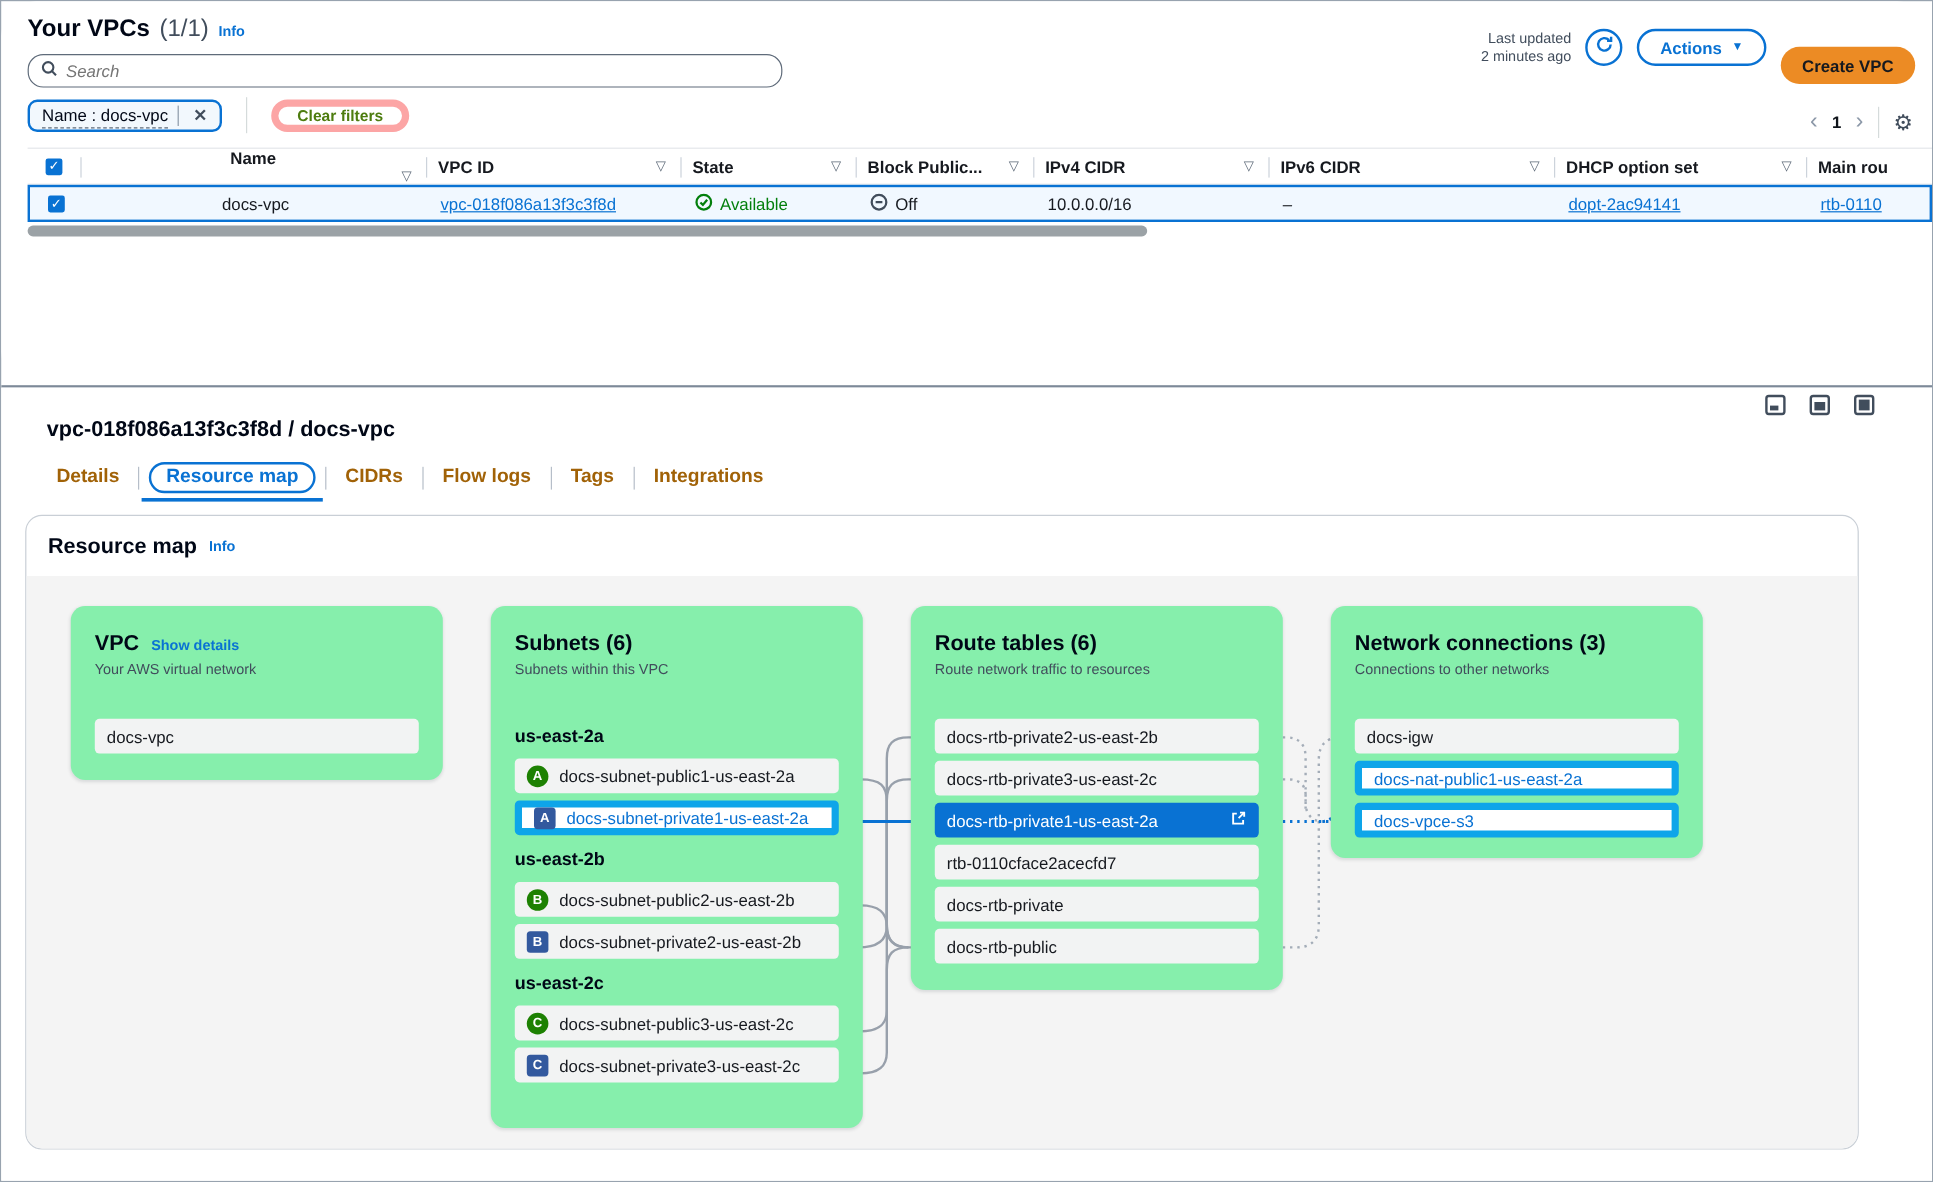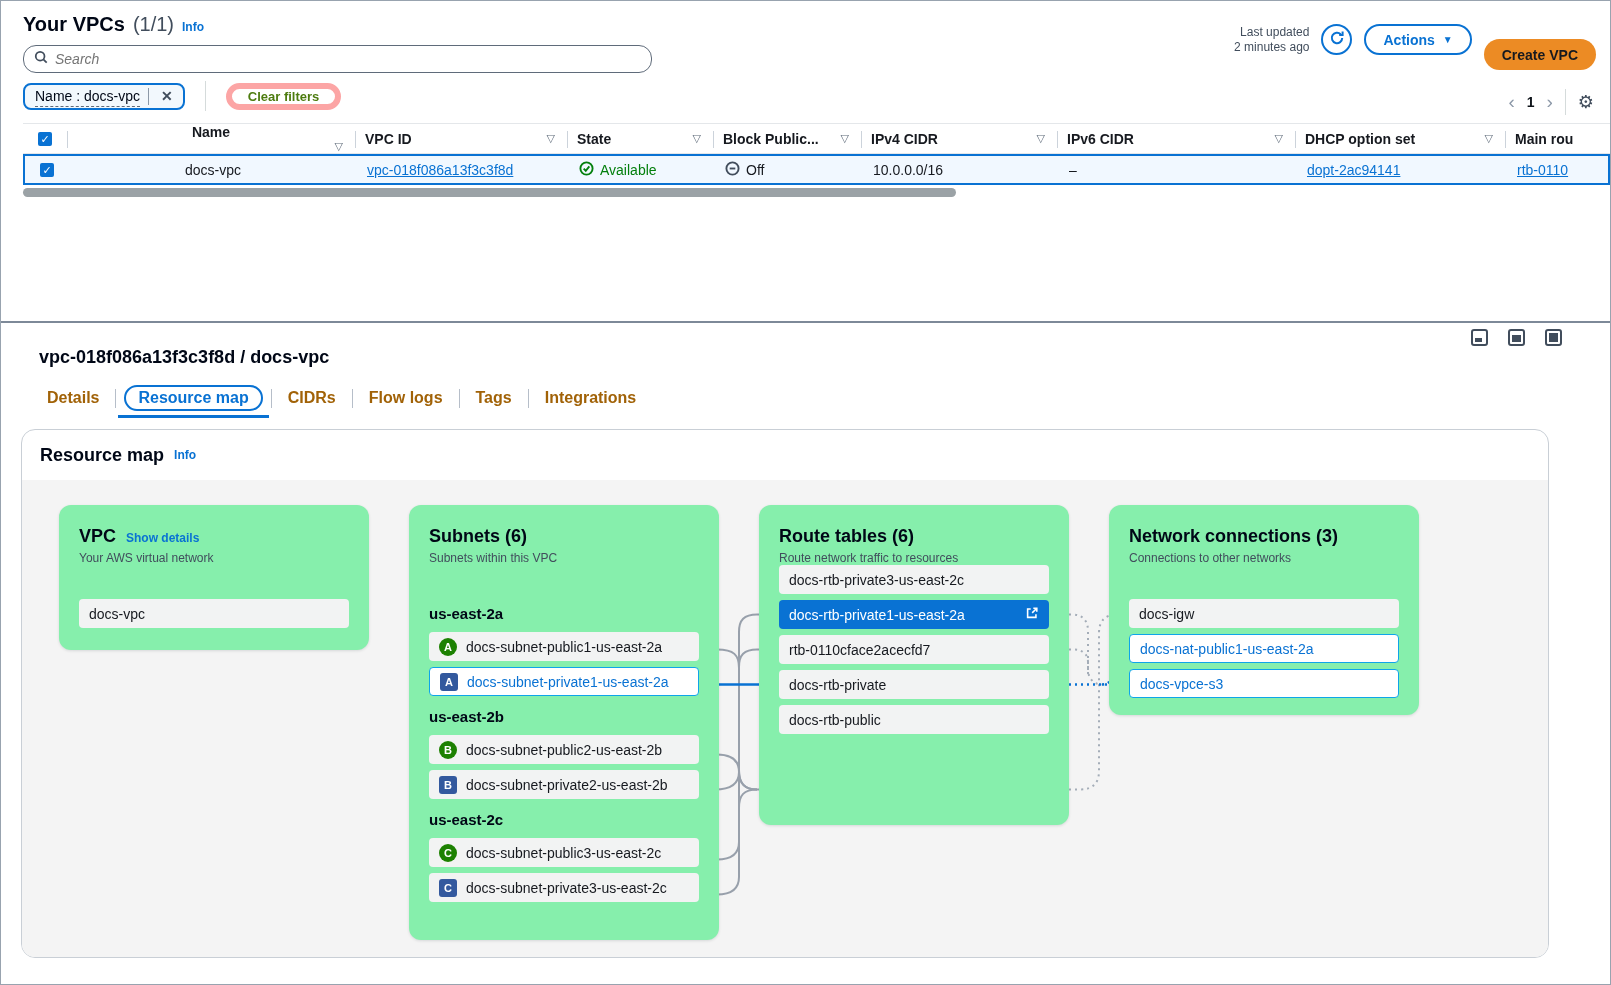--- a/index.html
+++ b/index.html
@@ -97,21 +97,21 @@
   .panel-sub  { left: 387px; top: 25px; width: 310px; height: 435px; }
   .panel-rtb  { left: 737px; top: 25px; width: 310px; height: 320px; }
   .panel-net  { left: 1087px; top: 25px; width: 310px; height: 210px; }
   .panel-title-row { display: flex; align-items: baseline; gap: 10px; }
   .panel-title { font-size: 18px; font-weight: bold; color: #000716; line-height: 22px; }
   .panel-link { font-size: 12px; font-weight: bold; color: #0972d3; cursor: pointer; }
   .panel-sub-title { font-size: 12px; color: #414d5c; margin-top: 4px; }
 
   .rm-item { height: 29px; border-radius: 4px; background: #f2f3f3; display: flex; align-items: center; gap: 9px; padding: 0 10px; font-size: 14px; color: #16191f; margin-bottom: 6px; cursor: pointer; }
   .first-item { margin-top: 34px; }
-  .rm-item.hl { background: #fff; border: 1px solid #0ea5e9; color: #0972d3; }
+  .rm-item.hl { background: #fff; border: 6px solid #0ea5e9; color: #0972d3; }
   .rm-item.sel { background: #0972d3; color: #fff; }
   .rm-item.sel .spacer { flex: 1; }
   .badge { width: 18px; height: 18px; min-width: 18px; display: flex; align-items: center; justify-content: center; color: #fff; font-size: 11px; font-weight: bold; }
   .badge.pub { border-radius: 50%; background: #1d8102; }
   .badge.prv { border-radius: 3px; background: #33599e; }
   .az-label { font-size: 15px; font-weight: bold; color: #000716; margin: 12px 0 10px; }
   .az-first { margin-top: 40px; }
 
   .conn-svg { position: absolute; left: 0; top: 0; pointer-events: none; }
 </style>
@@ -361,20 +361,21 @@
             <span class="badge prv">C</span>
             <span>docs-subnet-private3-us-east-2c</span>
           </div>
         </div>
 
         <div class="panel panel-rtb">
           <div class="panel-title-row">
               <span class="panel-title">Route tables (6)</span>
             </div>
           <div class="panel-sub-title">Route network traffic to resources</div>
+          <div class="rm-item first-item">docs-rtb-private2-us-east-2b</div>
           <div class="rm-item">docs-rtb-private3-us-east-2c</div>
           <div class="rm-item sel">
             <span>docs-rtb-private1-us-east-2a</span>
             <span class="spacer"></span>
             <span>
               <svg width="14" height="14" viewBox="0 0 16 16">
                   <path d="M6.5 3.5 H3 V13 H12.5 V9.5" fill="none" stroke="#ffffff" stroke-width="1.8"></path>
                   <path d="M9.5 2.5 H13.5 V6.5" fill="none" stroke="#ffffff" stroke-width="1.8"></path>
                   <path d="M13.2 2.8 L8.2 7.8" fill="none" stroke="#ffffff" stroke-width="1.8"></path>
                 </svg>

